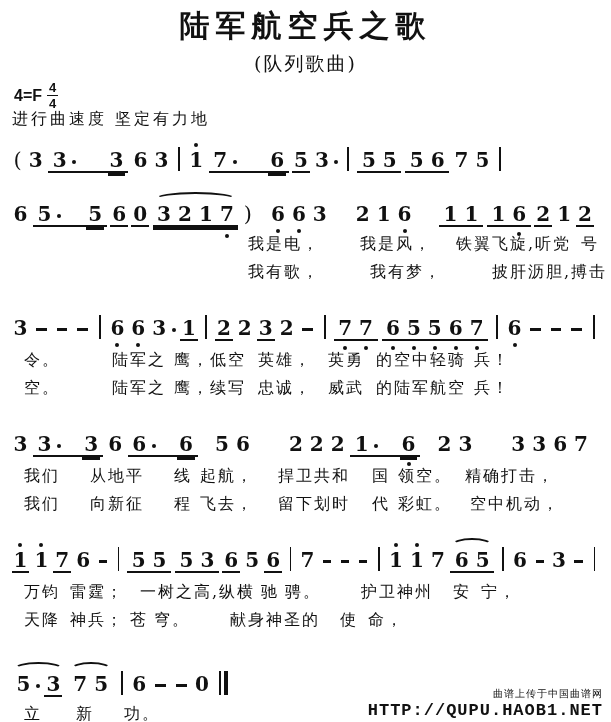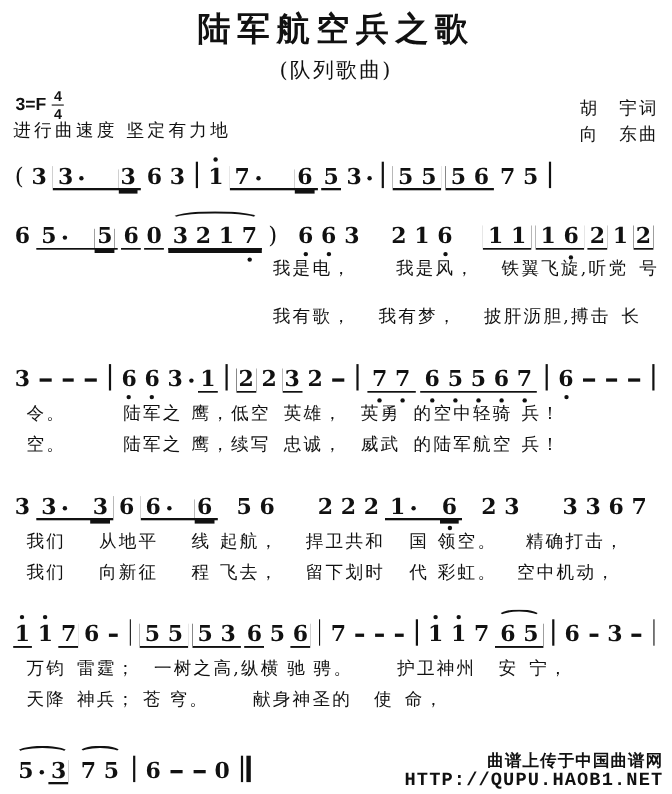--- a/index.html
+++ b/index.html
@@ -40,44 +40,40 @@
   .bar{width:2px;height:24px;background:#111;align-self:flex-end;margin:0 6px;}
   .bar-final{display:inline-flex;align-self:flex-end;margin:0 6px;gap:2.5px;}
   .bar-final i{display:block;height:24px;background:#111;}
   .bar-final .b1{width:2.5px;}
   .bar-final .b2{width:4.5px;}
   
   .lyrics-line{display:flex;align-items:flex-end;font-size:16px;letter-spacing:2px;height:22px;}
   .lyric-seg{white-space:pre;}
   
   .footer{position:absolute;right:8px;bottom:2px;text-align:right;}
-  .footer .src{font-size:15px;font-weight:bold;letter-spacing:1px;}
+  .footer .src{font-size:10px;font-weight:normal;letter-spacing:1px;}
   .footer .url{font-size:17px;font-weight:bold;font-family:"Liberation Mono",monospace;letter-spacing:1px;}
 </style>
 </head>
 <body>
 
 <div class="page">
 
   <h1 class="title">陆军航空兵之歌</h1>
   <div class="subtitle">(队列歌曲)</div>
 
   <div class="meta">
     <div class="keysig">
-      <span>3=F</span>
+      <span>4=F</span>
       <span class="frac">
         <span class="num">4</span>
         <span class="den">4</span>
       </span>
     </div>
     <div class="tempo">进行曲速度  坚定有力地</div>
-    <div class="credits">
-      <div>胡　宇词</div>
-      <div>向　东曲</div>
-    </div>
   </div>
 
   <div id="score">
       <div class="music-line" style="margin-top: 10px;">
         <span class="note paren">(</span>
         <span class="note">3</span>
         <span class="group gu1">
           <span class="note">3</span>
           <span class="augdot" style="margin-right: 30px;"></span>
           <span class="note nu1">3</span>
@@ -146,21 +142,21 @@
         <span class="note">1</span>
         <span class="note nu1">2</span>
         <span class="bar"></span>
       </div>
       <div class="lyrics-line" style="margin-top: 8px; padding-left: 238px;">
         <span class="lyric-seg">我是电，</span>
         <span class="lyric-seg" style="margin-left: 40px;">我是风，</span>
         <span class="lyric-seg" style="margin-left: 24px;">铁翼飞旋,听党</span>
         <span class="lyric-seg" style="margin-left: 10px;">号</span>
       </div>
-      <div class="lyrics-line" style="margin-top: 22px; padding-left: 238px;">
+      <div class="lyrics-line" style="margin-top: 6px; padding-left: 238px; gap: 26px;">
         <span class="lyric-seg">我有歌，</span>
         <span class="lyric-seg" style="margin-left: 24px;">我有梦，</span>
         <span class="lyric-seg" style="margin-left: 24px;">披肝沥胆,搏击</span>
         <span class="lyric-seg" style="margin-left: 10px;">长</span>
       </div>
       <div class="music-line" style="margin-top: 26px;">
         <span class="note">3</span>
         <span class="dash"></span>
         <span class="dash"></span>
         <span class="dash"></span>
@@ -253,21 +249,21 @@
         <span class="bar"></span>
       </div>
       <div class="lyrics-line" style="margin-top: 10px; padding-left: 14px;">
         <span class="lyric-seg">我们</span>
         <span class="lyric-seg" style="margin-left: 30px;">从地平</span>
         <span class="lyric-seg" style="margin-left: 30px;">线</span>
         <span class="lyric-seg" style="margin-left: 8px;">起航，</span>
         <span class="lyric-seg" style="margin-left: 24px; margin-top: 37px;">捍卫共和</span>
         <span class="lyric-seg" style="margin-left: 22px;">国</span>
         <span class="lyric-seg" style="margin-left: 8px;">领空。</span>
-        <span class="lyric-seg" style="margin-left: 26px;">精确打击，</span>
+        <span class="lyric-seg" style="margin-left: 13px;">精确打击，</span>
       </div>
       <div class="lyrics-line" style="margin-top: 6px; padding-left: 14px;">
         <span class="lyric-seg">我们</span>
         <span class="lyric-seg" style="margin-left: 30px;">向新征</span>
         <span class="lyric-seg" style="margin-left: 30px;">程</span>
         <span class="lyric-seg" style="margin-left: 8px;">飞去，</span>
         <span class="lyric-seg" style="margin-left: 24px;">留下划时</span>
         <span class="lyric-seg" style="margin-left: 22px;">代</span>
         <span class="lyric-seg" style="margin-left: 8px;">彩虹。</span>
         <span class="lyric-seg" style="margin-left: 18px;">空中机动，</span>

